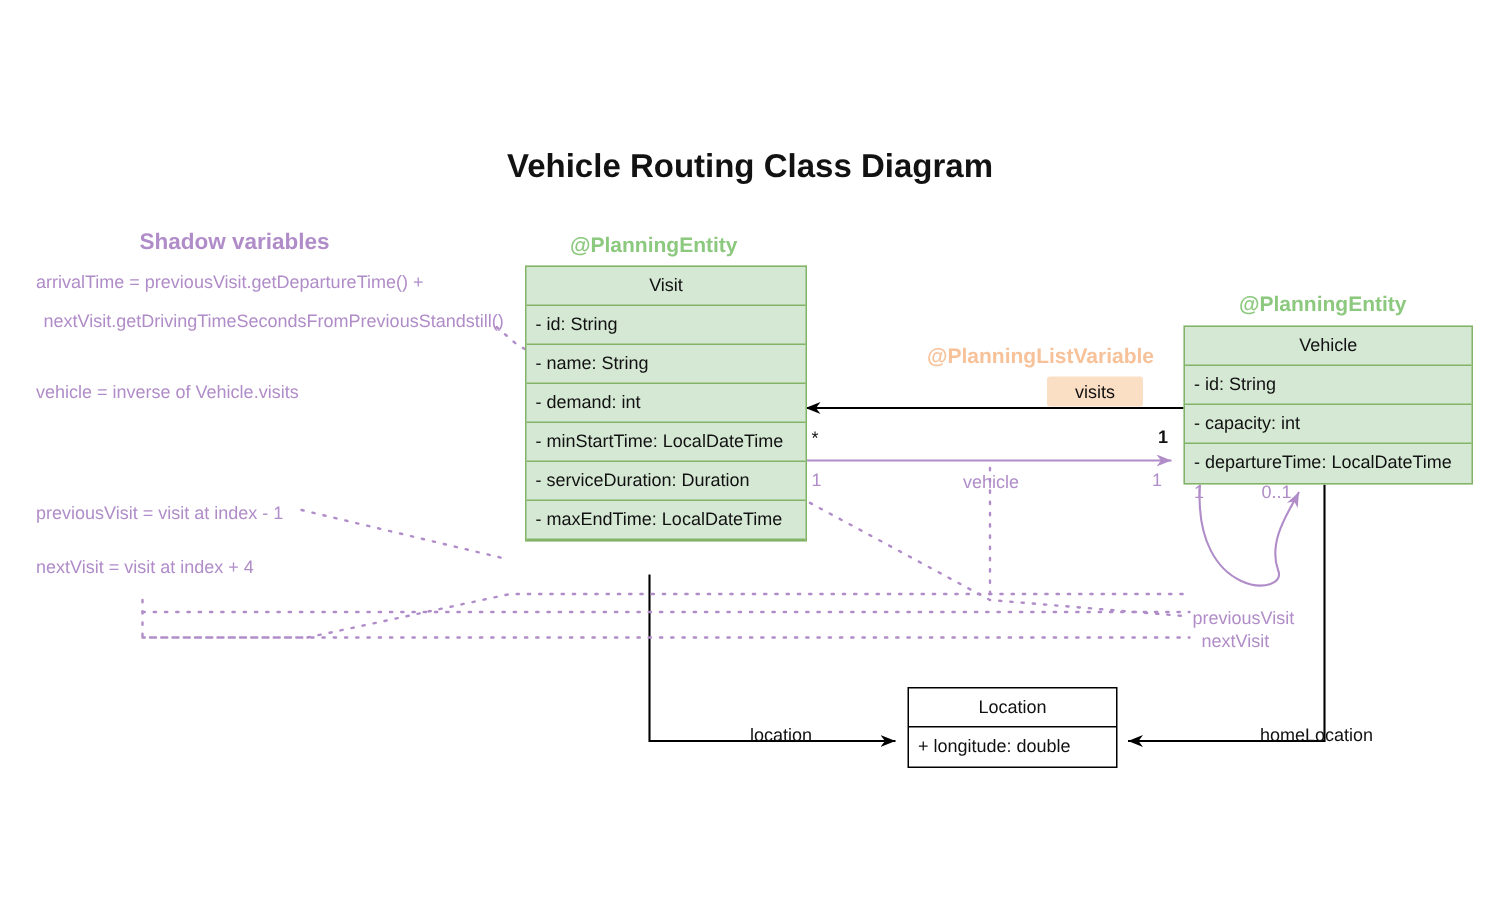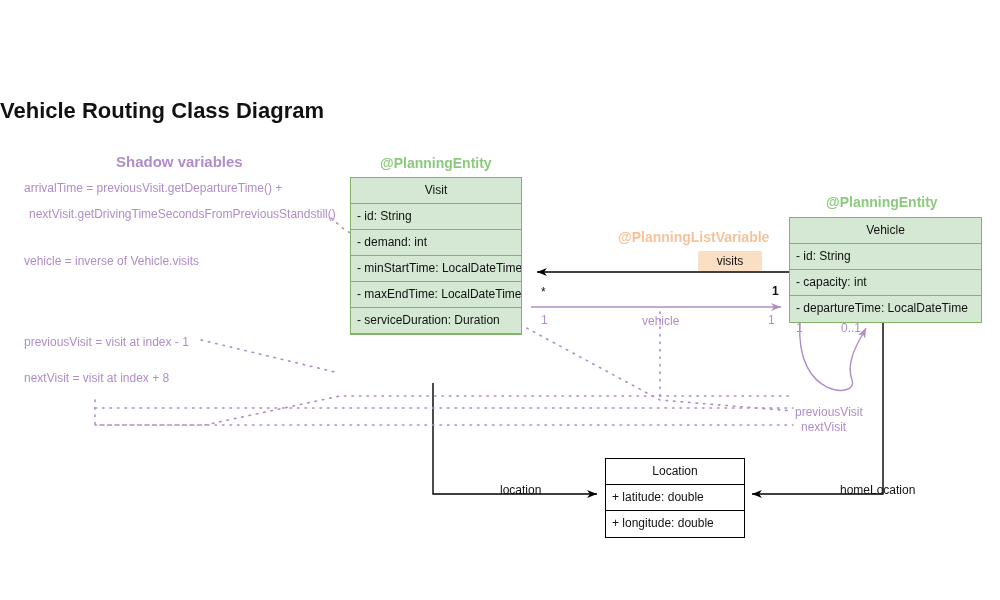--- a/index.html
+++ b/index.html
@@ -22,20 +22,21 @@
     width: 1000px;
     height: 600px;
     pointer-events: none;
   }
 
   .diagram-title {
     position: absolute;
     left: 0;
     top: 98px;
     width: 1000px;
+    text-align: center;
     font-size: 22px;
     font-weight: bold;
     color: #121212;
   }
 
   .stereotype {
     position: absolute;
     font-size: 14px;
     font-weight: bold;
     color: #8cc97f;
@@ -155,51 +156,51 @@
       <path d="M201,340 L335,372"></path>
       <path d="M95,400 L95,425 L205,425 L340,396 L793,396"></path>
       <path d="M95,408 L420,408 L793,408"></path>
       <path d="M95,425 L420,425 L793,425"></path>
       <path d="M660,312 L660,400"></path>
     </g>
   </svg>
 
   <div class="diagram-title">Vehicle Routing Class Diagram</div>
 
-  <div class="panel-title" style="left:116px; top:153px;text-align:right;">Shadow variables</div>
+  <div class="panel-title" style="left:93px; top:153px;text-align:right;">Shadow variables</div>
 
   <div class="note-text" style="left:24px; top:181px;">arrivalTime = previousVisit.getDepartureTime() +</div>
   <div class="note-text" style="left:29px; top:207px;">nextVisit.getDrivingTimeSecondsFromPreviousStandstill()</div>
   <div class="note-text" style="left:24px; top:254px;">vehicle = inverse of Vehicle.visits</div>
   <div class="note-text" style="left:24px; top:335px;">previousVisit = visit at index - 1</div>
-  <div class="note-text" style="left:24px; top:371px;">nextVisit = visit at index + 8</div>
+  <div class="note-text" style="left:24px; top:371px;">nextVisit = visit at index + 4</div>
 
   <div class="stereotype" style="left:380px; top:155px;">@PlanningEntity</div>
 
-  <div class="umlclass" style="left:350px; top:177px; width:172px;">
+  <div class="umlclass" style="left:350px; top:177px; width:188px;">
     <div class="row head">Visit</div>
     <div class="row">- id: String</div>
+    <div class="row">- name: String</div>
     <div class="row">- demand: int</div>
     <div class="row">- minStartTime: LocalDateTime</div>
+    <div class="row">- serviceDuration: Duration</div>
     <div class="row">- maxEndTime: LocalDateTime</div>
-    <div class="row">- serviceDuration: Duration</div>
   </div>
 
   <div class="stereotype" style="left:826px; top:194px;">@PlanningEntity</div>
 
   <div class="umlclass" style="left:789px; top:217px; width:193px;">
     <div class="row head">Vehicle</div>
     <div class="row">- id: String</div>
     <div class="row">- capacity: int</div>
     <div class="row last">- departureTime: LocalDateTime</div>
   </div>
 
   <div class="umlclass plain" style="left:605px; top:458px; width:140px;">
     <div class="row head">Location</div>
-    <div class="row">+ latitude: double</div>
     <div class="row last">+ longitude: double</div>
   </div>
 
   <div class="stereotype orange" style="left:618px; top:229px;">@PlanningListVariable</div>
   <div class="badge" style="left:698px; top:251px; width:64px;">visits</div>
 
   <div class="edge-label mult" style="left:541px; top:285px;">*</div>
   <div class="edge-label mult" style="left:772px; top:284px; font-weight:bold;">1</div>
 
   <div class="edge-label purple" style="left:642px; top:314px;">vehicle</div>

